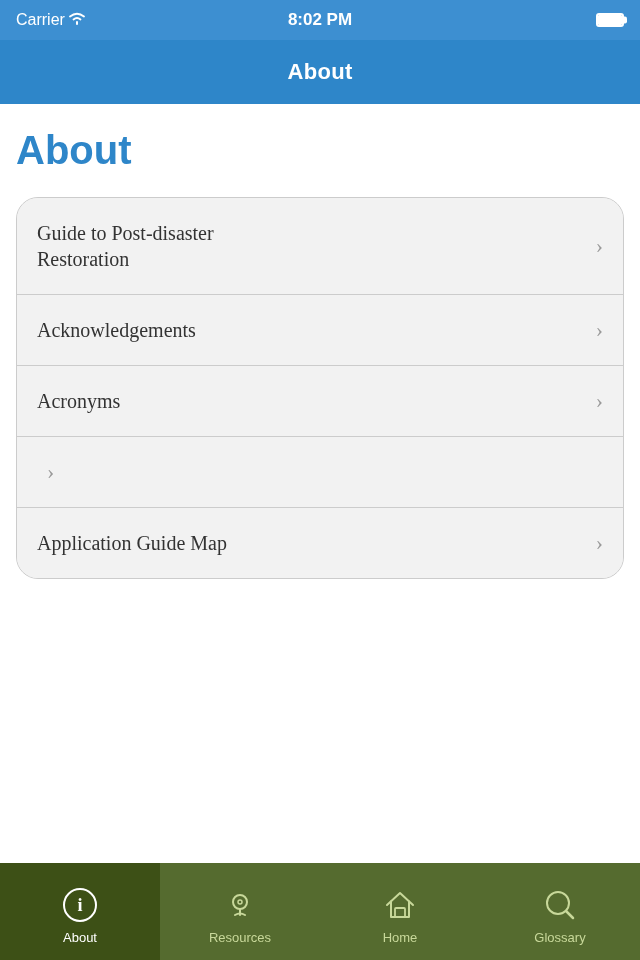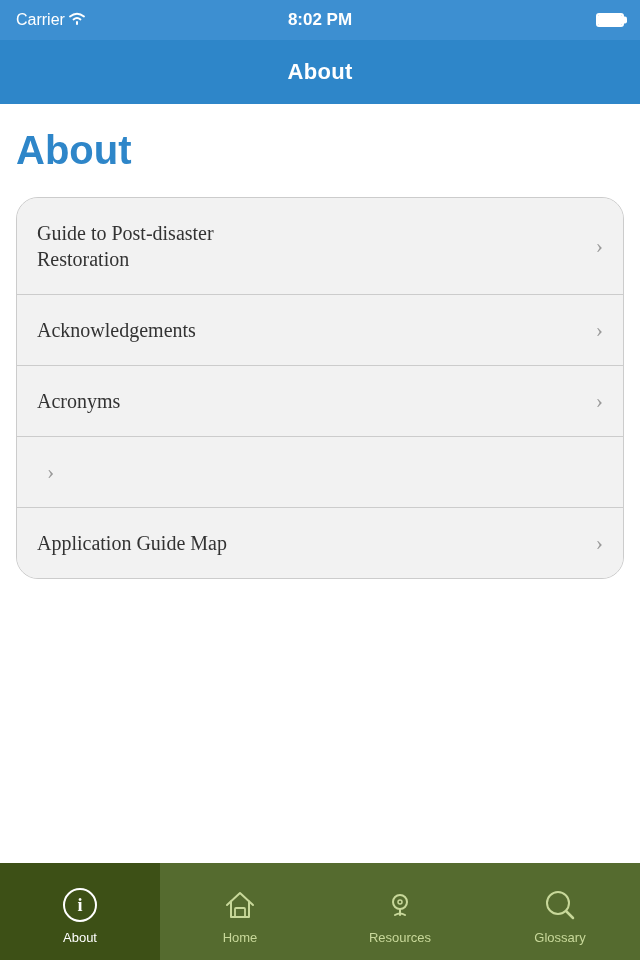--- a/index.html
+++ b/index.html
@@ -245,40 +245,40 @@
         <circle cx="18" cy="18" r="16" stroke="white" stroke-width="2"></circle>
         <text x="18" y="24" text-anchor="middle" font-size="18" font-weight="bold" fill="white" font-family="Georgia, serif">i</text>
       </svg>
     </div>
     <span class="tab-label">About</span>
   </div>
 
   <div class="tab-item">
     <div class="tab-icon">
       <svg width="36" height="36" viewBox="0 0 36 36" fill="none">
-        <path d="M5 18 L18 6 L31 18" stroke="#c8d89a" stroke-width="2" stroke-linecap="round" stroke-linejoin="round"></path>
-        <path d="M9 14.5 L9 30 L27 30 L27 14.5" stroke="#c8d89a" stroke-width="2" stroke-linecap="round" stroke-linejoin="round"></path>
-        <rect x="13" y="21" width="10" height="9" rx="1" stroke="#c8d89a" stroke-width="1.8"></rect>
-      </svg>
-    </div>
-    <span class="tab-label">Home</span>
-  </div>
-
-  <div class="tab-item">
-    <div class="tab-icon">
-      <svg width="36" height="36" viewBox="0 0 36 36" fill="none">
         <circle cx="18" cy="15" r="7" stroke="#c8d89a" stroke-width="2"></circle>
         <circle cx="18" cy="15" r="2" stroke="#c8d89a" stroke-width="1.5"></circle>
         <path d="M18 22 L18 28" stroke="#c8d89a" stroke-width="2" stroke-linecap="round"></path>
         <path d="M13 28 Q18 25 23 28" stroke="#c8d89a" stroke-width="2" fill="none" stroke-linecap="round"></path>
       </svg>
     </div>
     <span class="tab-label">Resources</span>
   </div>
 
+  <div class="tab-item">
+    <div class="tab-icon">
+      <svg width="36" height="36" viewBox="0 0 36 36" fill="none">
+        <path d="M5 18 L18 6 L31 18" stroke="#c8d89a" stroke-width="2" stroke-linecap="round" stroke-linejoin="round"></path>
+        <path d="M9 14.5 L9 30 L27 30 L27 14.5" stroke="#c8d89a" stroke-width="2" stroke-linecap="round" stroke-linejoin="round"></path>
+        <rect x="13" y="21" width="10" height="9" rx="1" stroke="#c8d89a" stroke-width="1.8"></rect>
+      </svg>
+    </div>
+    <span class="tab-label">Home</span>
+  </div>
+
 
   <div class="tab-item">
     <div class="tab-icon">
       <svg width="36" height="36" viewBox="0 0 36 36" fill="none">
         <circle cx="16" cy="16" r="11" stroke="#c8d89a" stroke-width="2"></circle>
         <line x1="24" y1="24" x2="31" y2="31" stroke="#c8d89a" stroke-width="2.5" stroke-linecap="round"></line>
       </svg>
     </div>
     <span class="tab-label">Glossary</span>
   </div>

